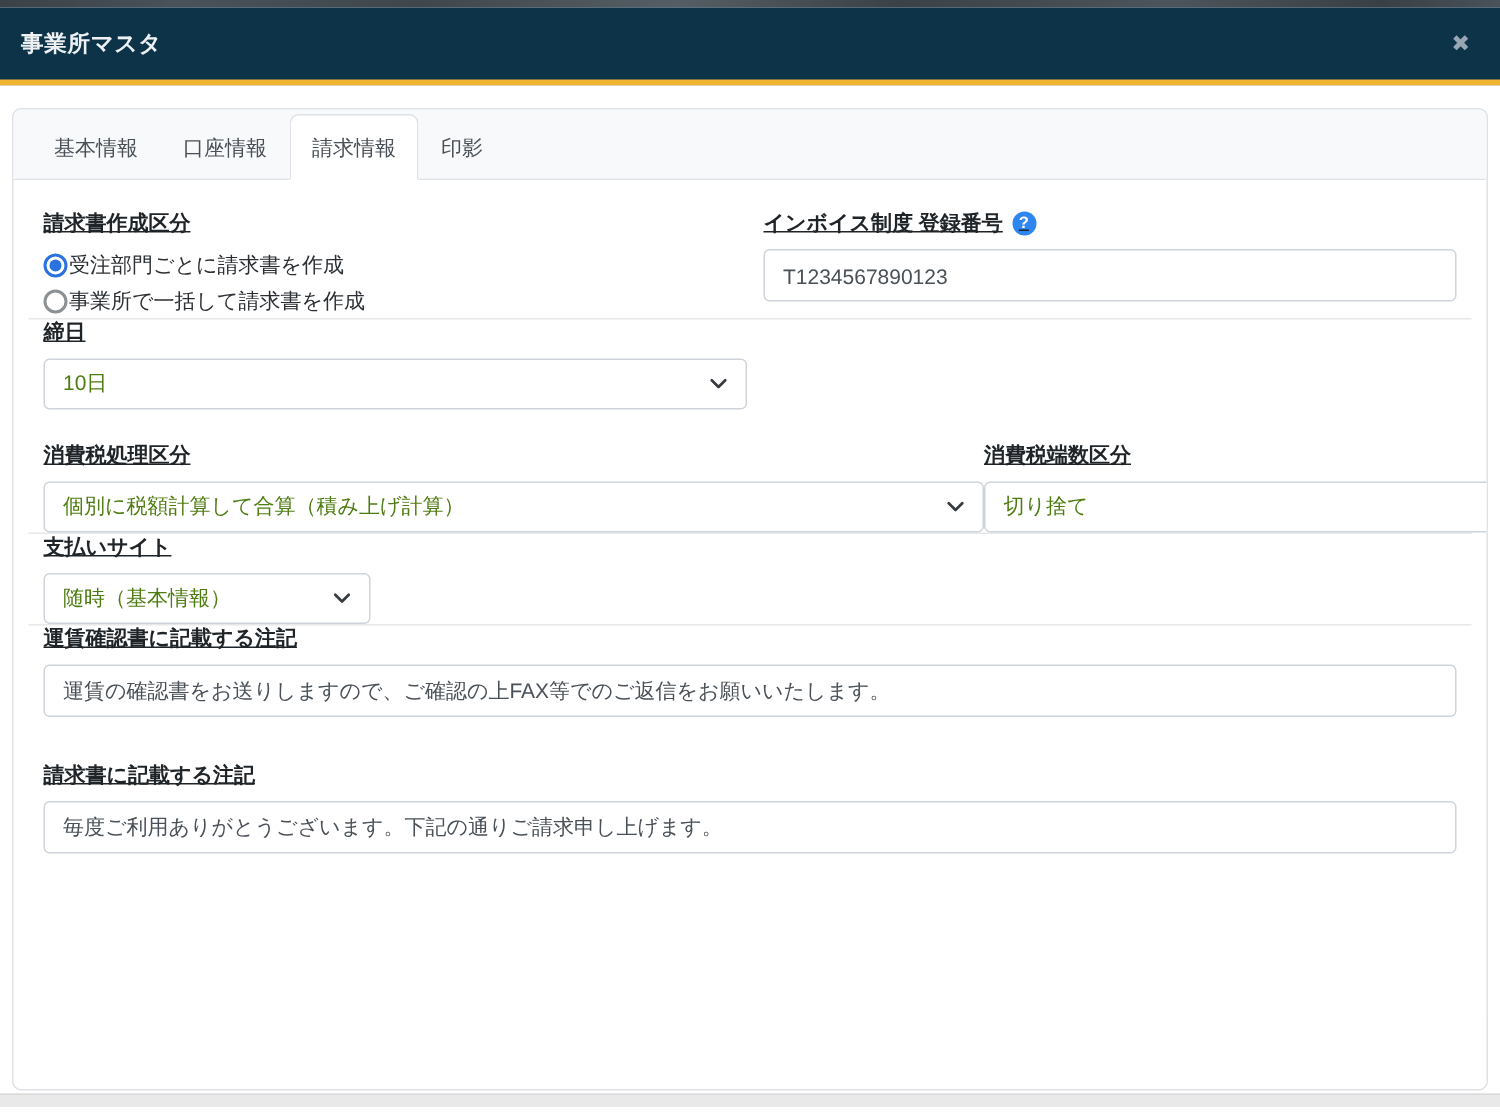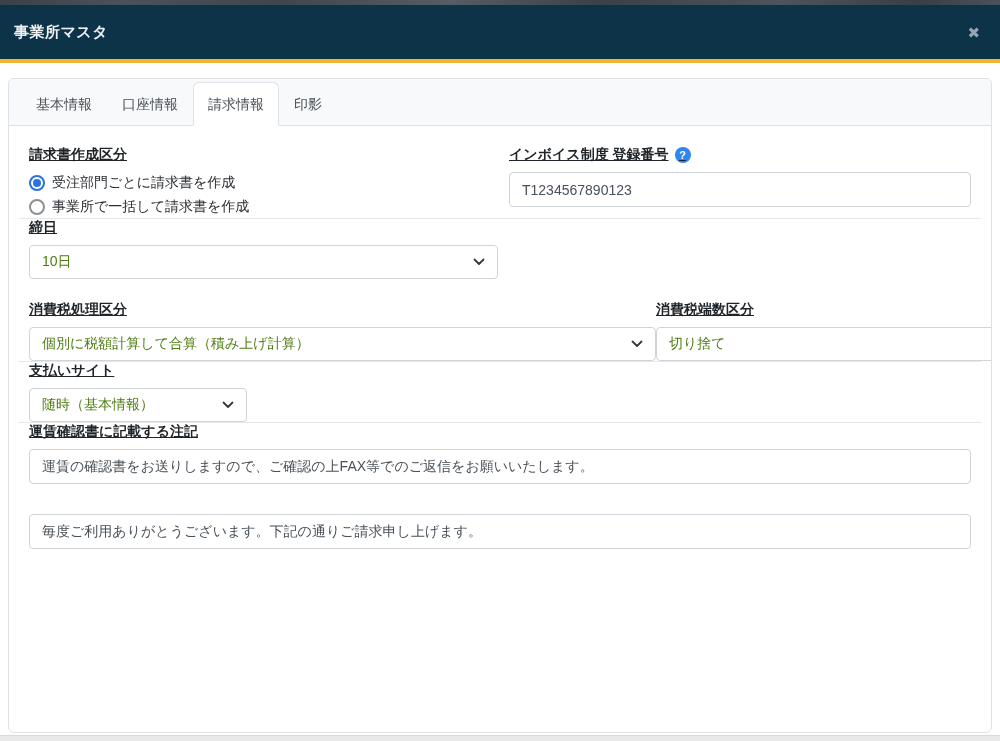--- a/index.html
+++ b/index.html
@@ -7,21 +7,21 @@
   body { font-family: "Liberation Sans", "DejaVu Sans", sans-serif; background: #fff; }
 
   
   .backdrop-strip {
     height: 5px;
     background: linear-gradient(90deg,#3a4147 0%,#4a525a 12%,#3f474d 28%,#565e65 45%,#3a4147 60%,#4d555c 78%,#383f45 92%,#4a525a 100%);
   }
   .backdrop-bottom { height: 9px; background: #e9e9e9; border-top: 1px solid #d9d9d9; }
 
   .modal-header {
-    height: 58px; background: #0d3349; border-bottom: 4px solid #f0b431;
+    height: 52px; background: #0d3349; border-bottom: 4px solid #f0b431;
     display: flex; align-items: center; padding: 0 14px;
   }
   .modal-title { color: #eef1f3; font-size: 15px; font-weight: 600; letter-spacing: .5px; }
   .close-btn {
     margin-left: auto; color: #97a6b2; font-size: 15px; font-weight: 700;
     cursor: pointer; line-height: 1; padding: 4px 6px;
   }
 
   .modal-body { background: #fff; padding: 15px 8px 2px; }
 
@@ -42,21 +42,21 @@
   .tab.active { background: #fff; border-color: #dee2e6 #dee2e6 #fff; }
 
   .card-body { padding: 20px; }
 
   .form-label { font-size: 14px; font-weight: 700; color: #1f2428; margin-bottom: 8px; display: flex; align-items: center; gap: 6px; text-decoration: underline; }
 
   .row-split { display: flex; }
   .col-left { width: 480px; flex: none; }
   .col-right { flex: 1; }
 
-  .radio-row { display: flex; align-items: center; gap: 7px; font-size: 14px; color: #2b2f33; height: 22px; margin-top: 2px; }
+  .radio-row { display: flex; align-items: center; gap: 1px; font-size: 14px; color: #2b2f33; height: 22px; margin-top: 2px; }
   .radio { width: 16px; height: 16px; border-radius: 50%; position: relative; flex: none; cursor: pointer; }
   .radio.checked { border: 2px solid #2a72dd; }
   .radio.checked::after { content: ""; position: absolute; inset: 2px; border-radius: 50%; background: #2a72dd; }
   .radio.unchecked { border: 2px solid #8b9095; }
 
   .help-icon {
     width: 16px; height: 16px; border-radius: 50%; background: #2e86f0;
     color: #fff; font-size: 11px; font-weight: 700; display: inline-flex;
     align-items: center; justify-content: center; cursor: pointer;
   }
@@ -187,20 +187,21 @@
       </div>
 
       <hr class="divider hr3">
 
       <div>
         <div class="form-label">運賃確認書に記載する注記</div>
         <input class="text-input" type="text" value="運賃の確認書をお送りしますので、ご確認の上FAX等でのご返信をお願いいたします。" style="">
       </div>
 
       <div class="gap-note">
+        <div class="form-label">請求書に記載する注記</div>
         <input class="text-input" type="text" value="毎度ご利用ありがとうございます。下記の通りご請求申し上げます。" style="">
       </div>
 
     </div>
   </div>
 </div>
 
 <div class="backdrop-bottom"></div>
 
 </body></html>

